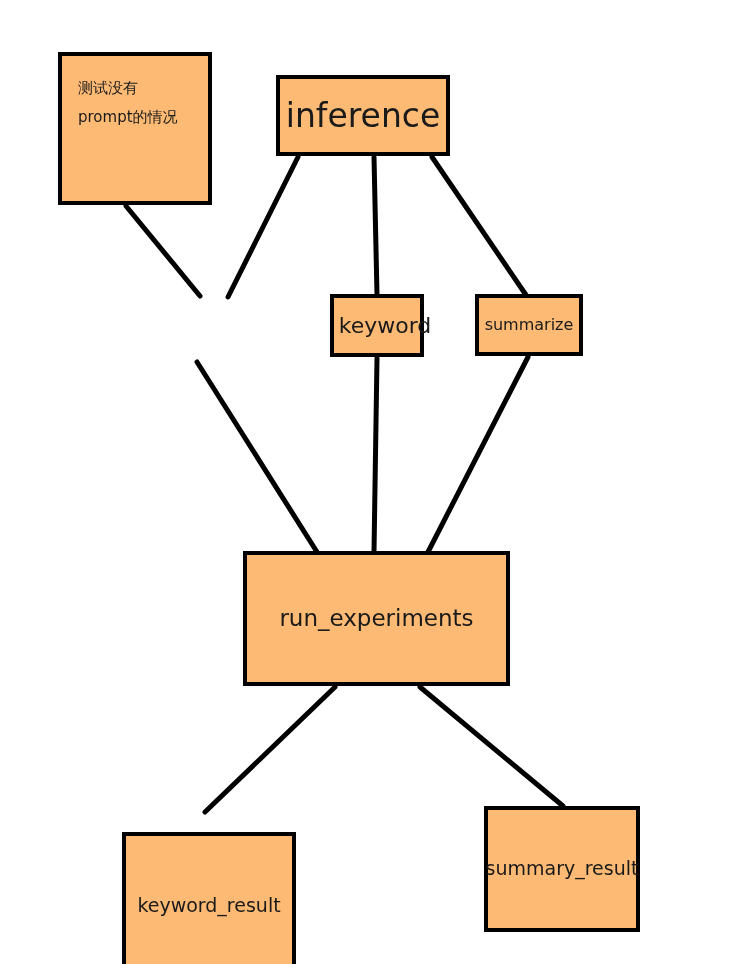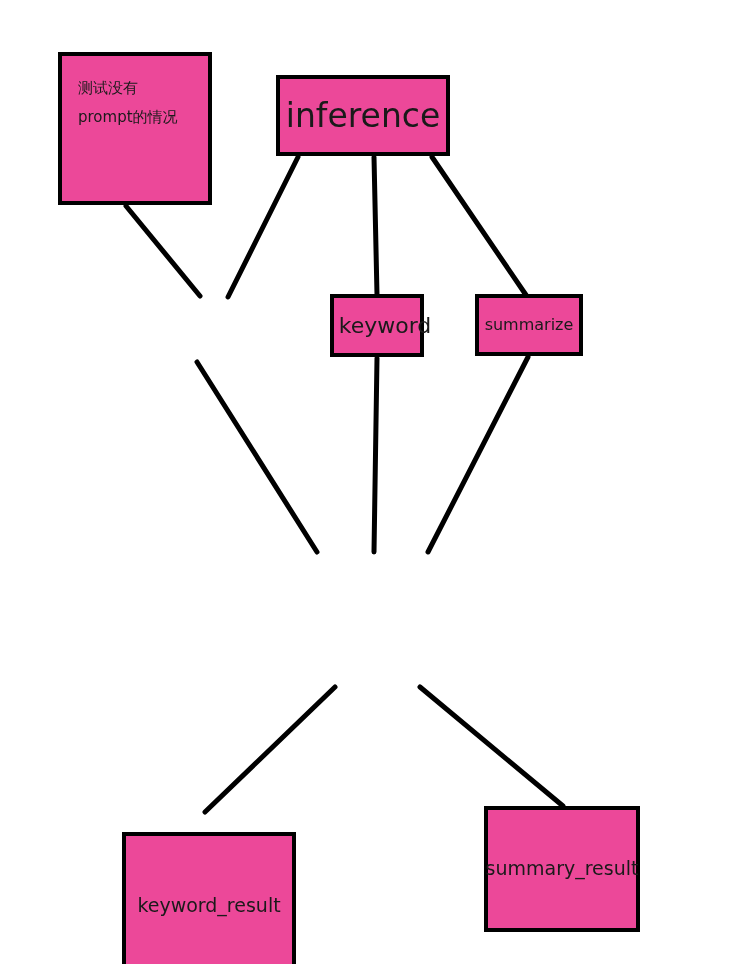--- a/index.html
+++ b/index.html
@@ -20,21 +20,21 @@
   #edges {
     position: absolute;
     left: 0;
     top: 0;
     width: 745px;
     height: 964px;
   }
   .node {
     position: absolute;
     box-sizing: border-box;
-    background: #ec4899;
+    background: #fdba74;
     border: 4px solid #000000;
     display: flex;
     align-items: center;
     justify-content: center;
     z-index: 2;
   }
   .node .label {
     color: #1a1a1a;
     white-space: nowrap;
     line-height: 1.25;
@@ -136,20 +136,23 @@
 
 
   <div class="node" id="node-keyword">
     <div class="label">keyword</div>
   </div>
 
   <div class="node" id="node-summarize">
     <div class="label">summarize</div>
   </div>
 
+  <div class="node" id="node-run-experiments">
+    <div class="label">run_experiments</div>
+  </div>
 
   <div class="node" id="node-keyword-result">
     <div class="label">keyword_result</div>
   </div>
 
   <div class="node" id="node-summary-result">
     <div class="label">summary_result</div>
   </div>
 
 </div>

